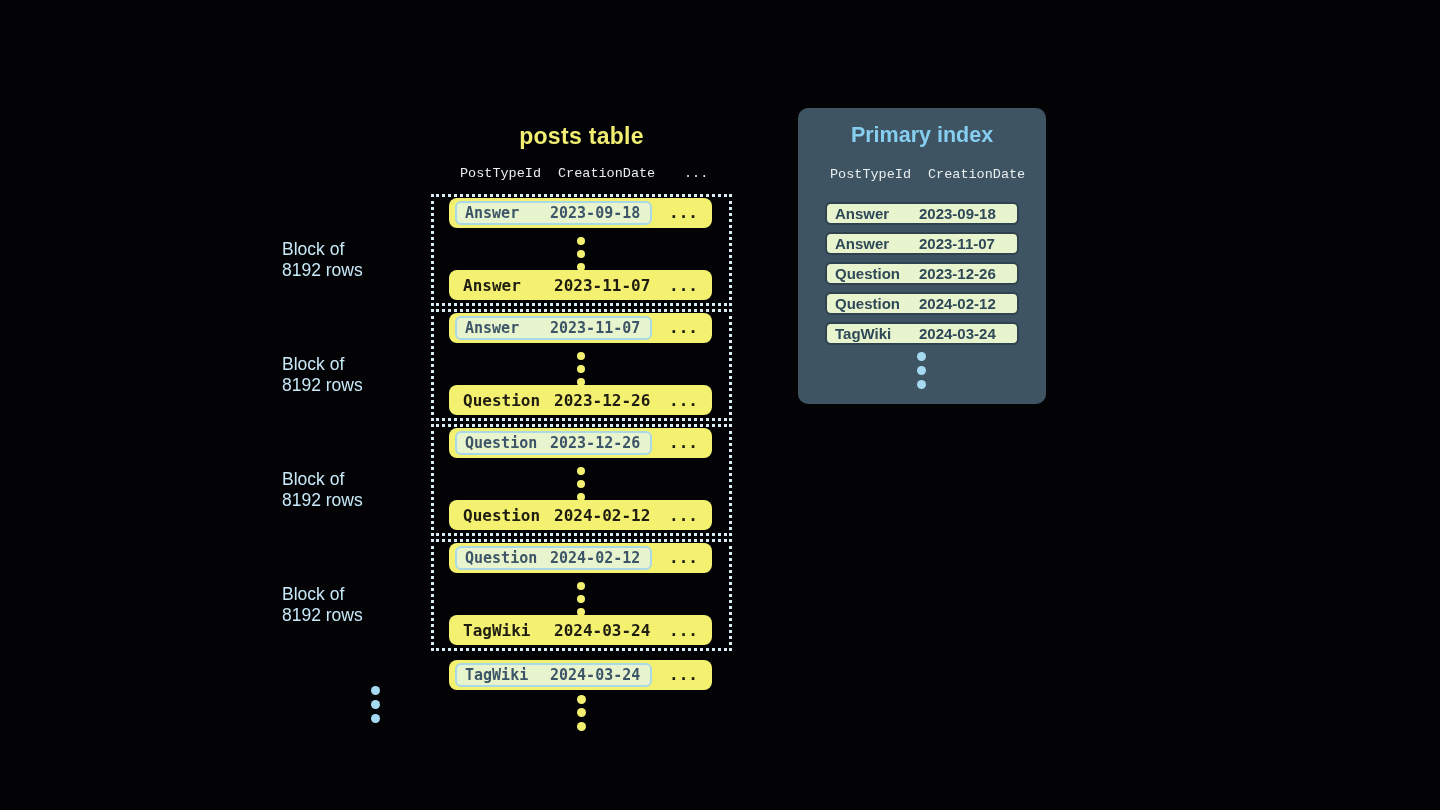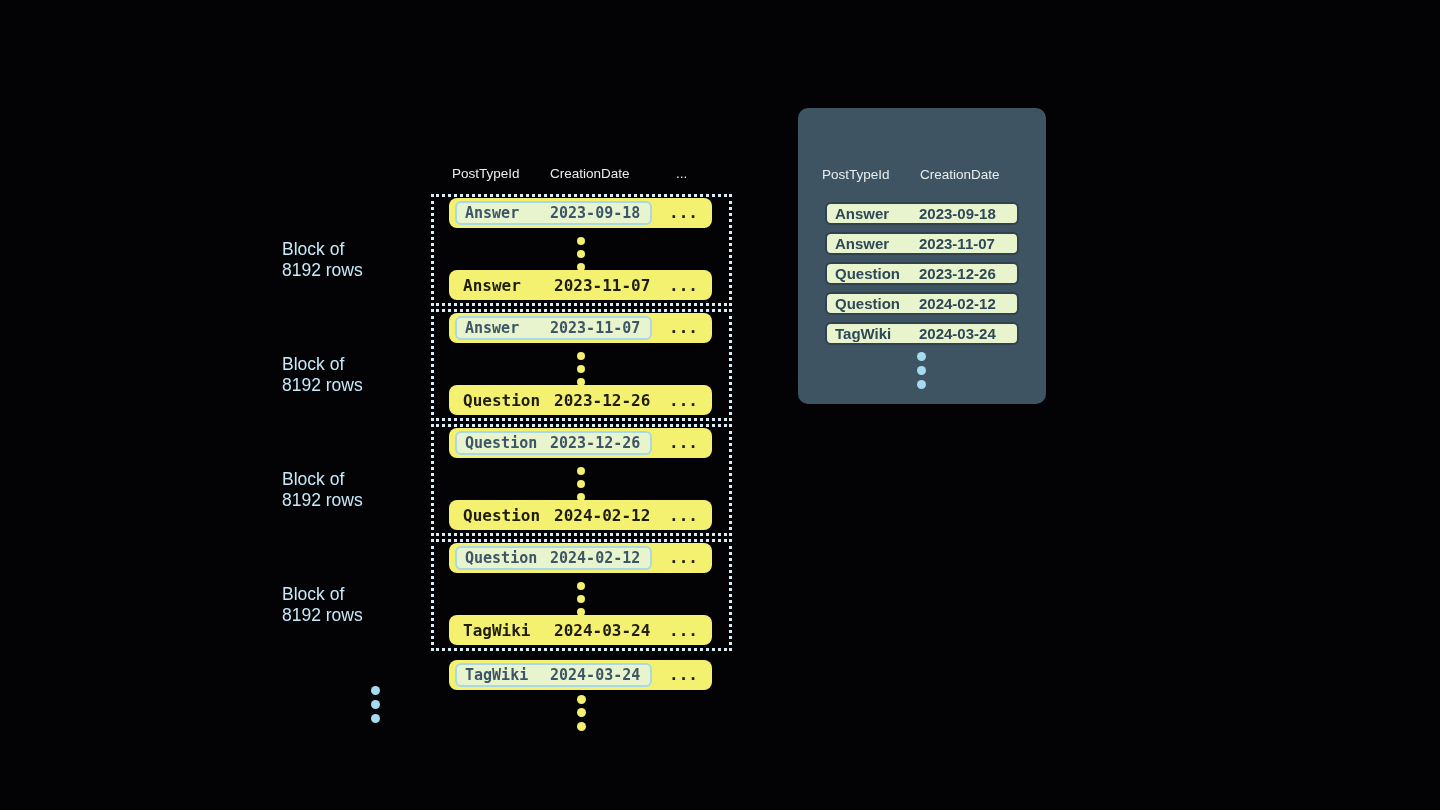--- a/index.html
+++ b/index.html
@@ -11,22 +11,22 @@
     --posts_title:#f1ee72;
   }
   *{margin:0;padding:0;box-sizing:border-box;}
   html,body{background:var(--bg);}
   .canvas{position:relative;width:1440px;height:810px;background:var(--bg);overflow:hidden;
           font-family:"Liberation Sans",sans-serif;}
   .mono{font-family:"DejaVu Sans Mono",monospace;}
 
   .posts-title{position:absolute;left:431px;top:123px;width:301px;text-align:center;
     font-size:23px;font-weight:700;color:var(--posts_title);letter-spacing:.3px;}
-  .hdr{position:absolute;top:166px;font-family:Liberation Sans, sans-serif;font-size:13.5px;
-    color:var(--header_text);white-space:nowrap;}
+  .hdr{position:absolute;top:166px;font-family:Liberation Mono, monospace;font-size:13.5px;
+    color:var(--header_text);white-space:nowrap;margin-left:8px;}
 
   .block{position:absolute;left:431px;width:301px;height:112px;
     border:3px dotted var(--dotted_border);}
   .row{position:absolute;left:15px;width:263px;height:30px;background:var(--yellow);
     border-radius:8px;display:flex;align-items:center;white-space:nowrap;}
   .row.first{top:1px;}
   .row.last{top:73px;padding:0 14px;}
   .row.last .t{display:inline-block;width:91px;font-size:16px;font-weight:700;color:var(--yellow_text_dark);}
   .row.last .d{font-size:16px;font-weight:700;color:var(--yellow_text_dark);}
   .ell{position:absolute;right:14px;top:5px;font-size:16px;font-weight:700;color:var(--yellow_text_dark);}
@@ -57,20 +57,21 @@
     border:2px solid var(--index_chip_border);border-radius:6px;display:flex;align-items:center;
     padding:0 8px;white-space:nowrap;}
   .index-row .t{display:inline-block;width:84px;font-size:15px;font-weight:700;color:var(--index_chip_text);}
   .index-row .d{font-size:15px;font-weight:700;color:var(--index_chip_text);}
 </style>
 </head>
 <body>
 
 <div class="canvas">
 
+  <div class="posts-title">posts table</div>
   <span class="hdr" style="left:452px">PostTypeId</span>
   <span class="hdr" style="left:550px">CreationDate</span>
   <span class="hdr" style="left:676px">...</span>
 
   <div class="block" style="top:194px">
     <div class="row first mono">
       <div class="chip">
         <span class="t">Answer</span>
         <span class="d">2023-09-18</span>
       </div>
@@ -166,20 +167,21 @@
   </div>
 
   <div class="dot y" style="left:577px;top:695px"></div>
   <div class="dot y" style="left:577px;top:708px"></div>
   <div class="dot y" style="left:577px;top:722px"></div>
   <div class="dot b" style="left:371px;top:686px"></div>
   <div class="dot b" style="left:371px;top:700px"></div>
   <div class="dot b" style="left:371px;top:714px"></div>
 
   <div class="panel">
+    <div class="panel-title">Primary index</div>
     <span class="hdr" style="left:24px">PostTypeId</span>
     <span class="hdr" style="left:122px">CreationDate</span>
 
     <div class="index-row" style="top:94px">
       <span class="t">Answer</span>
       <span class="d">2023-09-18</span>
     </div>
     <div class="index-row" style="top:124px">
       <span class="t">Answer</span>
       <span class="d">2023-11-07</span>

